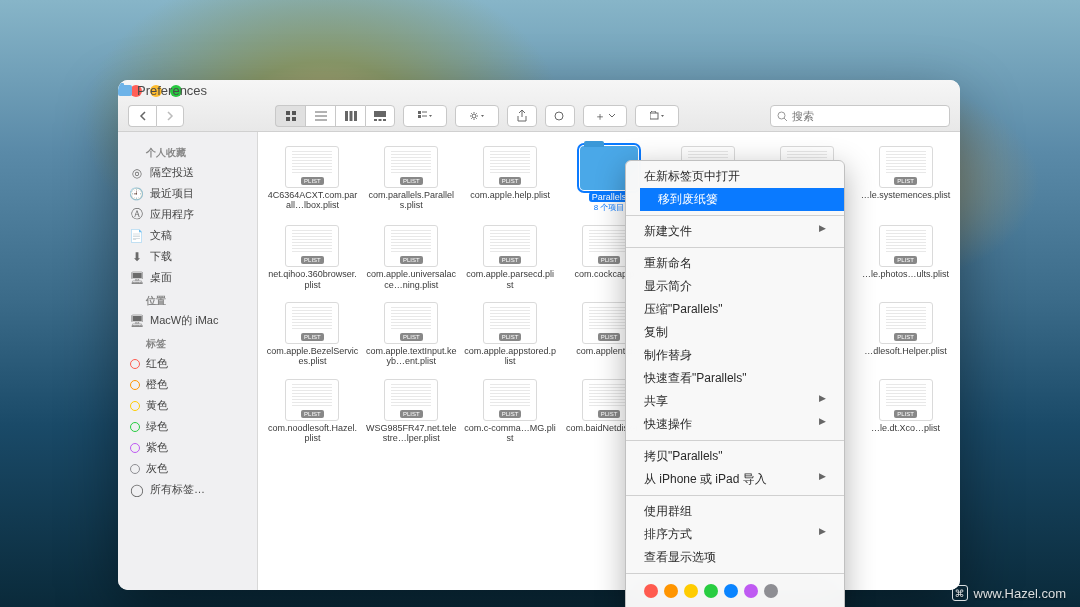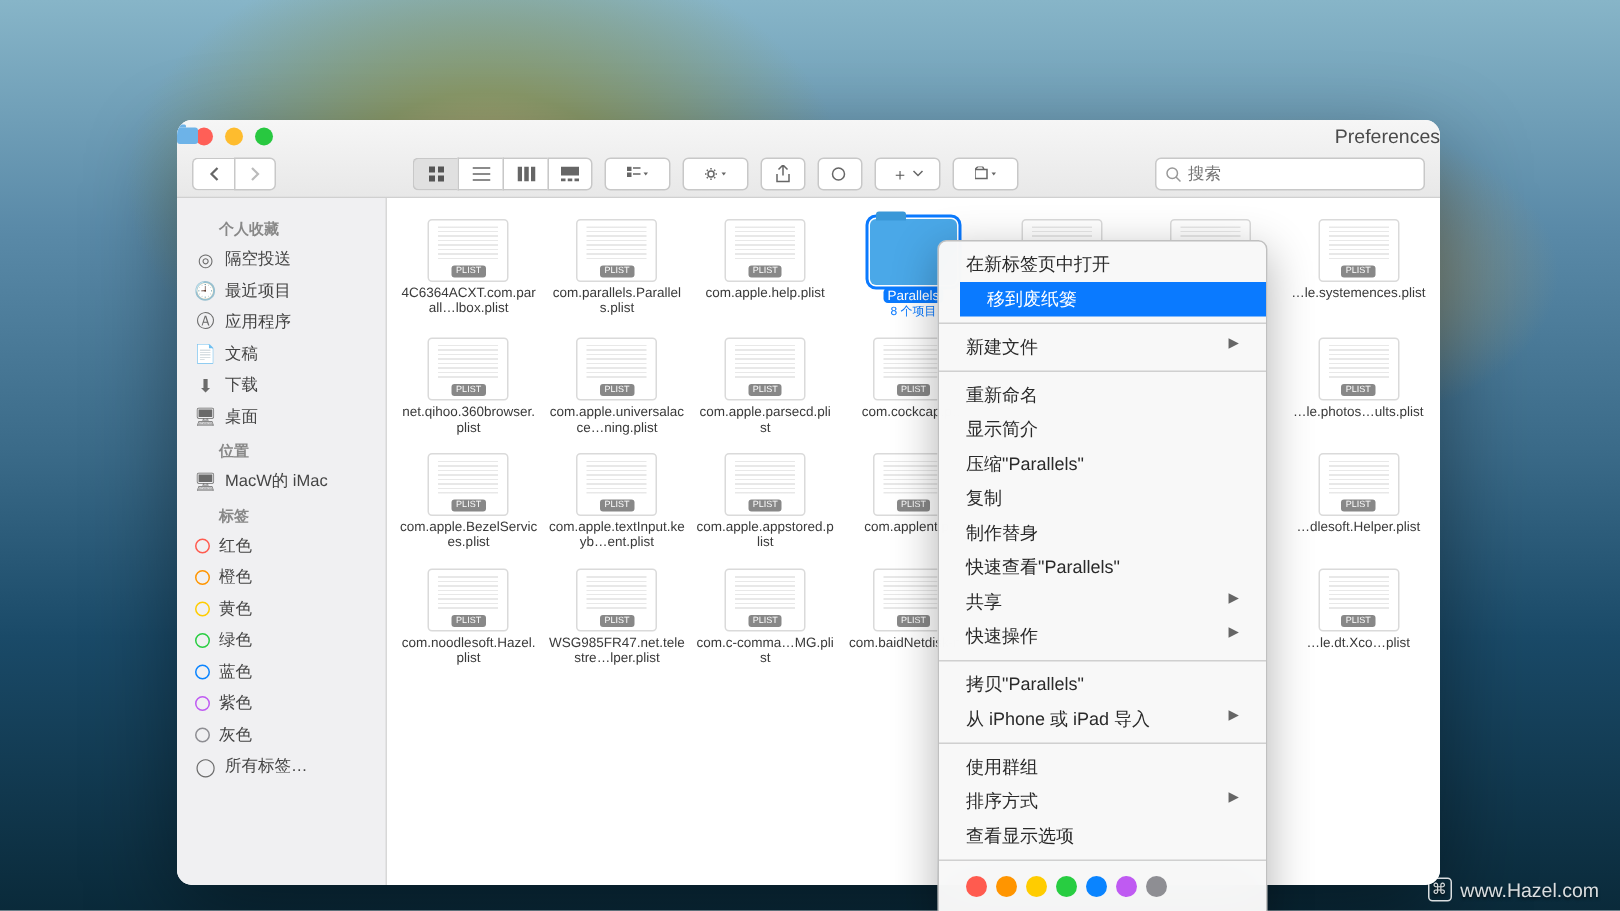--- a/index.html
+++ b/index.html
@@ -4,21 +4,21 @@
 <style>
 * { margin: 0; padding: 0; box-sizing: border-box; font-family: -apple-system, "Helvetica Neue", Arial, sans-serif; }
 body { width: 1080px; height: 607px; overflow: hidden; background: linear-gradient(180deg,#7aa0b8 0%,#4a7a9a 30%,#2a5a7a 60%,#1a3a4a 100%); position: relative; }
 .desktop-bg { position:absolute; inset:0; background: radial-gradient(ellipse 600px 400px at 30% 20%, #b8a878 0%, #8a9a6a 15%, transparent 40%), radial-gradient(ellipse 500px 300px at 80% 30%, #a89868 0%, transparent 35%), linear-gradient(180deg,#87b5c8 0%,#5a8aa8 25%,#3a6a88 50%,#1a4a68 70%,#0a2a3a 100%); }
 .window { position:absolute; left:118px; top:80px; width:842px; height:510px; background:#fff; border-radius:10px; box-shadow:0 20px 60px rgba(0,0,0,.4); display:flex; flex-direction:column; overflow:hidden; }
 .titlebar { height:52px; background:linear-gradient(#f6f6f6,#e8e8e8); border-bottom:1px solid #d0d0d0; display:flex; flex-direction:column; }
 .title-row { height:22px; display:flex; align-items:center; position:relative; }
 .traffic { display:flex; gap:8px; padding-left:12px; }
 .traffic span { width:12px; height:12px; border-radius:50%; }
 .tl-red{background:#ff5f57;} .tl-yel{background:#febc2e;} .tl-grn{background:#28c840;}
-.title-center { position:absolute; left:0; right:0; text-align:center; font-size:13px; color:#4a4a4a; display:flex; align-items:center; justify-content:space-between; gap:5px; pointer-events:none;}
+.title-center { position:absolute; left:0; right:0; text-align:center; font-size:13px; color:#4a4a4a; display:flex; align-items:center; justify-content:flex-start; gap:5px; pointer-events:none;}
 .folder-mini{width:14px;height:11px;background:#6db3e8;border-radius:2px;position:relative;}
 .folder-mini::before{content:"";position:absolute;top:-2px;left:1px;width:5px;height:2px;background:#6db3e8;border-radius:1px 1px 0 0;}
 .toolbar-row { height:30px; display:flex; align-items:center; padding:0 10px; gap:8px; }
 .tb-btn { height:22px; background:#fff; border:1px solid #c8c8c8; border-radius:4px; display:flex; align-items:center; justify-content:center; font-size:11px; color:#555; cursor:pointer; }
 .nav-btns{display:flex;} .nav-btns .tb-btn{width:28px;border-radius:0;} .nav-btns .tb-btn:first-child{border-radius:4px 0 0 4px;border-right:none;} .nav-btns .tb-btn:last-child{border-radius:0 4px 4px 0;}
 .view-seg{display:flex;margin-left:auto;} .view-seg .tb-btn{width:30px;border-radius:0;border-right:none;} .view-seg .tb-btn:first-child{border-radius:4px 0 0 4px;background:#e0e0e0;} .view-seg .tb-btn:last-child{border-radius:0 4px 4px 0;border-right:1px solid #c8c8c8;}
 .tb-drop{width:44px;}
 .search-field{flex:1;max-width:180px;height:22px;border:1px solid #c8c8c8;border-radius:4px;display:flex;align-items:center;padding:0 6px;gap:4px;background:#fff;margin-left:auto;}
 .search-field input{border:none;outline:none;font-size:11px;flex:1;}
 .body { flex:1; display:flex; overflow:hidden; }
@@ -201,24 +201,20 @@
           </div>
           <div class="sb-item">
             <span class="tag-dot" style="border-color:#ffcc00"></span>
             <span>黄色</span>
           </div>
           <div class="sb-item">
             <span class="tag-dot" style="border-color:#28cd41"></span>
             <span>绿色</span>
           </div>
           <div class="sb-item">
-            <span class="tag-dot" style="border-color:#0a84ff"></span>
-            <span>蓝色</span>
-          </div>
-          <div class="sb-item">
             <span class="tag-dot" style="border-color:#bf5af2"></span>
             <span>紫色</span>
           </div>
           <div class="sb-item">
             <span class="tag-dot" style="border-color:#8e8e93"></span>
             <span>灰色</span>
           </div>
         </div>
       <div class="sb-item">
           <span class="sb-ico">◯</span>

